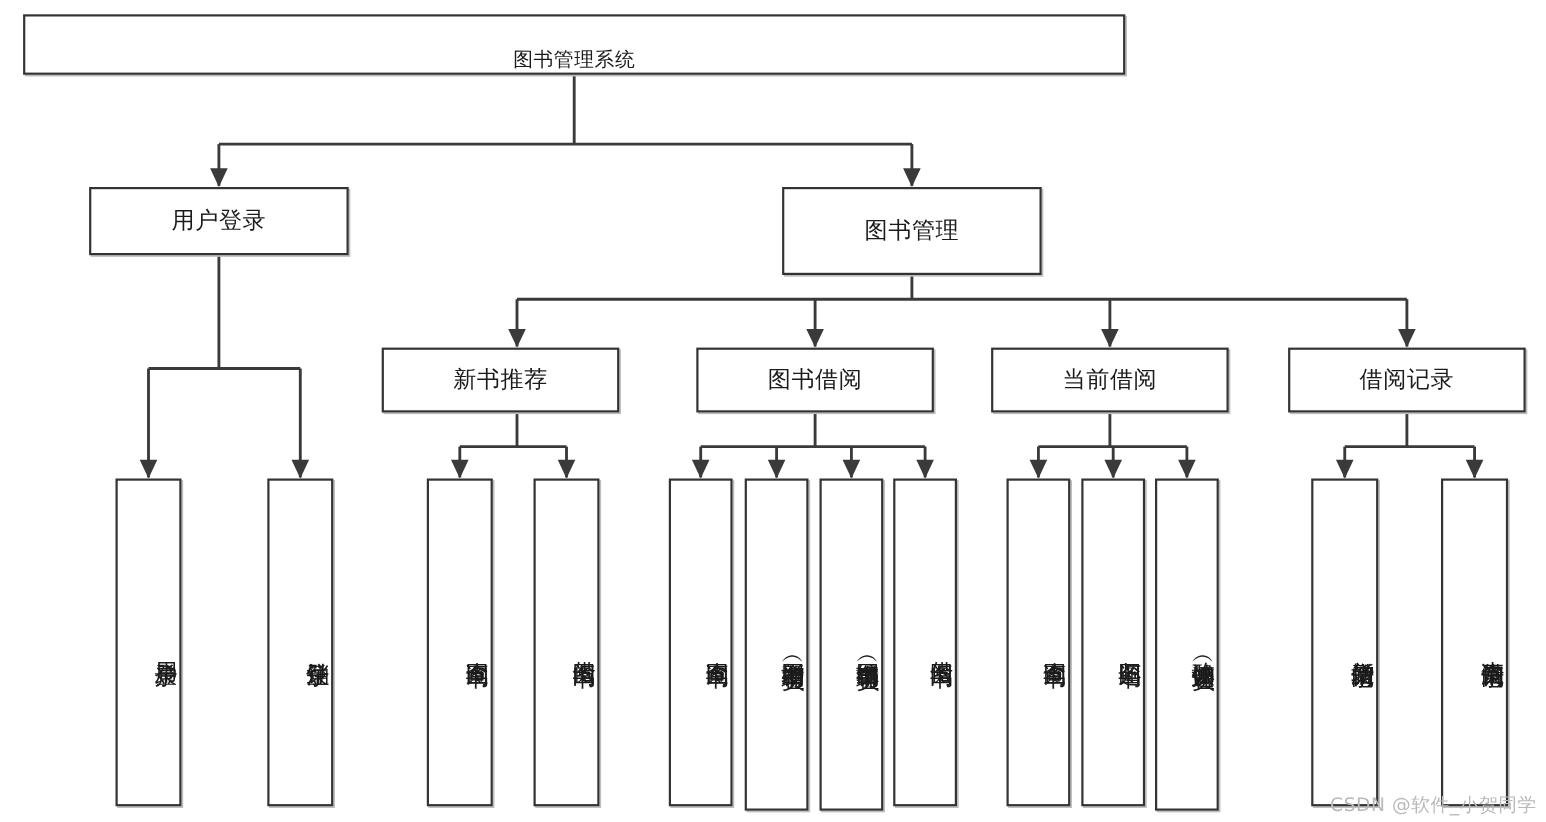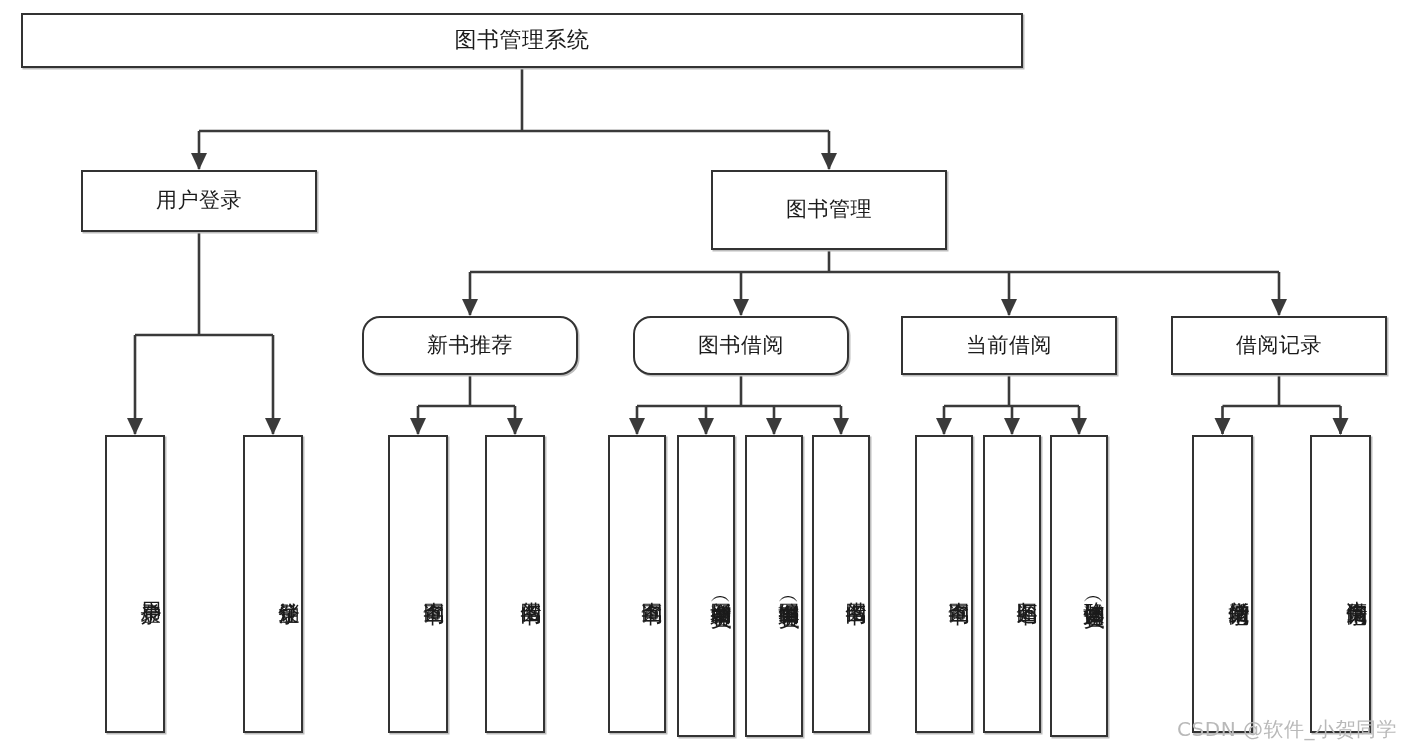--- a/index.html
+++ b/index.html
@@ -37,21 +37,22 @@
     justify-content: center;
     color: #1b1b1b;
     z-index: 2;
   }
   .node.horiz {
     font-size: 21px;
     letter-spacing: 0.5px;
     line-height: 1.2;
   }
   .node.root {
-    font-size: 22px;
+    font-size: 18px;
+    align-items: flex-end;
   }
   .node.vert {
     writing-mode: vertical-rl;
     text-orientation: upright;
     font-size: 21px;
     line-height: 1.18;
     letter-spacing: 1px;
     padding-top: 14px;
     padding-bottom: 8px;
     align-items: flex-start;
@@ -62,21 +63,21 @@
     white-space: pre-line;
   }
   .node.vert .lbl {
     writing-mode: vertical-rl;
     text-orientation: upright;
   }
   #watermark {
     position: absolute;
     right: 8px;
     bottom: 4px;
-    font-size: 20px;
+    font-size: 17px;
     color: #b9b9b9;
     letter-spacing: 0.5px;
     z-index: 5;
     white-space: nowrap;
     font-family: "DejaVu Sans", "Liberation Sans", sans-serif;
   }
 </style>
 </head>
 <body>
 
@@ -138,24 +139,24 @@
   <div id="nodes-layer">
       <div class="node horiz root" id="node-root" style="left: 21px; top: 13px; width: 1002px; height: 55px;">
         <span class="lbl">图书管理系统</span>
       </div>
       <div class="node horiz" id="node-user-login" style="left: 81px; top: 170px; width: 236px; height: 62px;">
         <span class="lbl">用户登录</span>
       </div>
       <div class="node horiz" id="node-book-manage" style="left: 711px; top: 170px; width: 236px; height: 80px;">
         <span class="lbl">图书管理</span>
       </div>
-      <div class="node horiz" id="node-new-book-rec" style="left: 362px; top: 316px; width: 216px; height: 59px; border-radius: 18px;">
+      <div class="node horiz" id="node-new-book-rec" style="left: 347px; top: 316px; width: 216px; height: 59px;">
         <span class="lbl">新书推荐</span>
       </div>
-      <div class="node horiz" id="node-book-borrow" style="left: 633px; top: 316px; width: 216px; height: 59px; border-radius: 18px;">
+      <div class="node horiz" id="node-book-borrow" style="left: 633px; top: 316px; width: 216px; height: 59px;">
         <span class="lbl">图书借阅</span>
       </div>
       <div class="node horiz" id="node-current-borrow" style="left: 901px; top: 316px; width: 216px; height: 59px;">
         <span class="lbl">当前借阅</span>
       </div>
       <div class="node horiz" id="node-borrow-record" style="left: 1171px; top: 316px; width: 216px; height: 59px; text-align: right;">
         <span class="lbl">借阅记录</span>
       </div>
       <div class="node vert" id="node-leaf-user-login" style="left: 105px; top: 435px; width: 60px; height: 298px;">
         <span class="lbl">用户登录</span>

